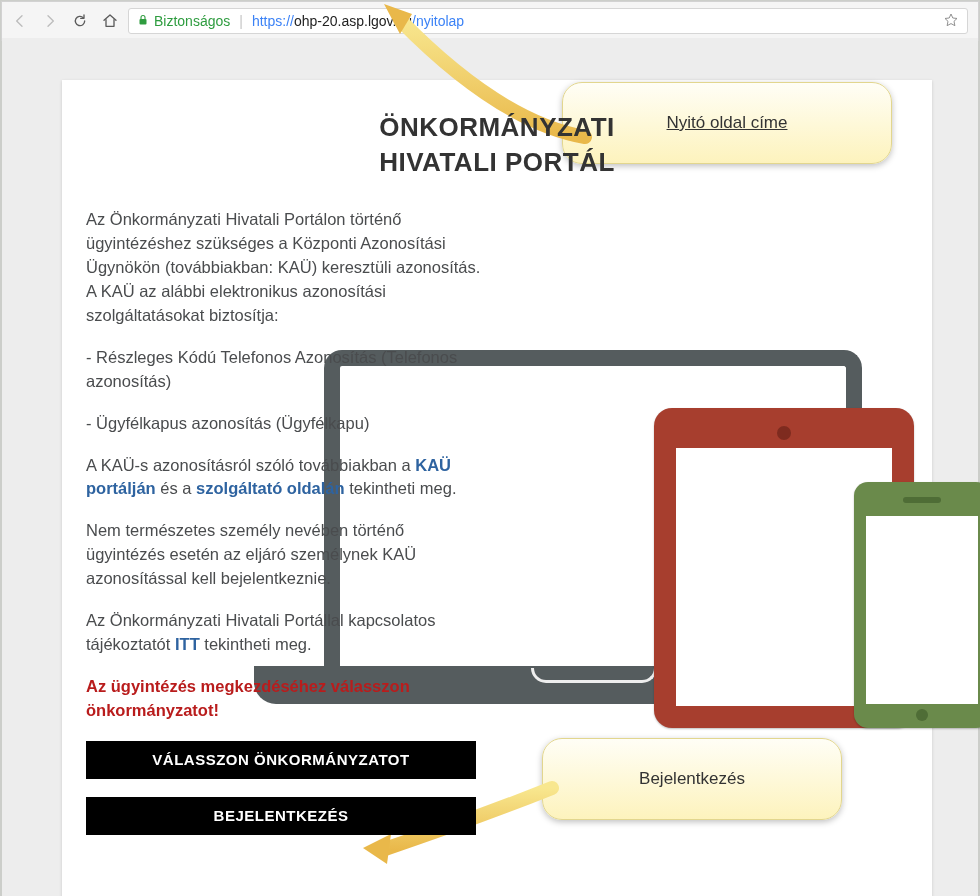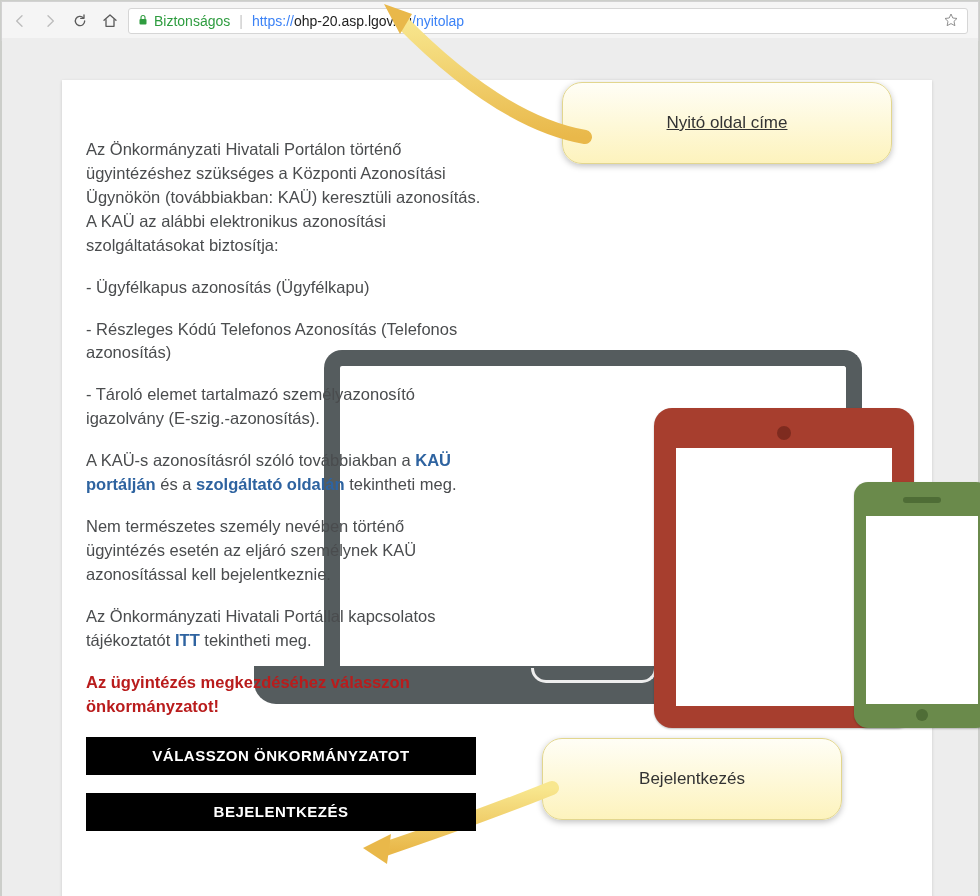--- a/index.html
+++ b/index.html
@@ -142,26 +142,29 @@
     <div class="devices">
       <div class="laptop-screen"></div>
       <div class="laptop-base"></div>
       <div class="tablet"></div>
       <div class="phone">
           <span class="homeb"></span>
         </div>
     </div>
 
     <div style="position:relative; z-index:2;">
+      <h1 class="title">
+        <span>ÖNKORMÁNYZATI</span><br>
+        <span>HIVATALI PORTÁL</span>
+      </h1>
 
       <div class="body">
         <p>Az Önkormányzati Hivatali Portálon történő ügyintézéshez szükséges a Központi Azonosítási Ügynökön (továbbiakban: KAÜ) keresztüli azonosítás. A KAÜ az alábbi elektronikus azonosítási szolgáltatásokat biztosítja:</p>
+        <p>- Részleges Kódú Telefonos Azonosítás (Telefonos azonosítás)</p>
         <p>- Ügyfélkapus azonosítás (Ügyfélkapu)</p>
-        <p>- Részleges Kódú Telefonos Azonosítás (Telefonos azonosítás)</p>
-        <p>- Tároló elemet tartalmazó személyazonosító igazolvány (E-szig.-azonosítás).</p>
         <p>
           <span>A KAÜ-s azonosításról szóló továbbiakban a </span><a href="#" class="lnk">KAÜ portálján</a><span> és a </span><a href="#" class="lnk">szolgáltató oldalán</a><span> tekintheti meg.</span>
         </p>
         <p>Nem természetes személy nevében történő ügyintézés esetén az eljáró személynek KAÜ azonosítással kell bejelentkeznie.</p>
         <p>
           <span>Az Önkormányzati Hivatali Portállal kapcsolatos tájékoztatót </span><a href="#" class="lnk">ITT</a><span> tekintheti meg.</span>
         </p>
         <p class="strong">Az ügyintézés megkezdéséhez válasszon önkormányzatot!</p>
 
         <button class="btn">VÁLASSZON ÖNKORMÁNYZATOT</button>

